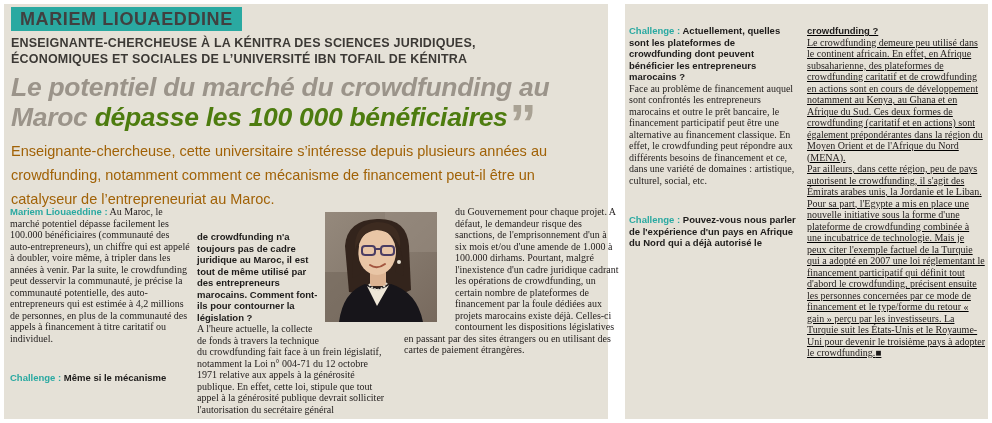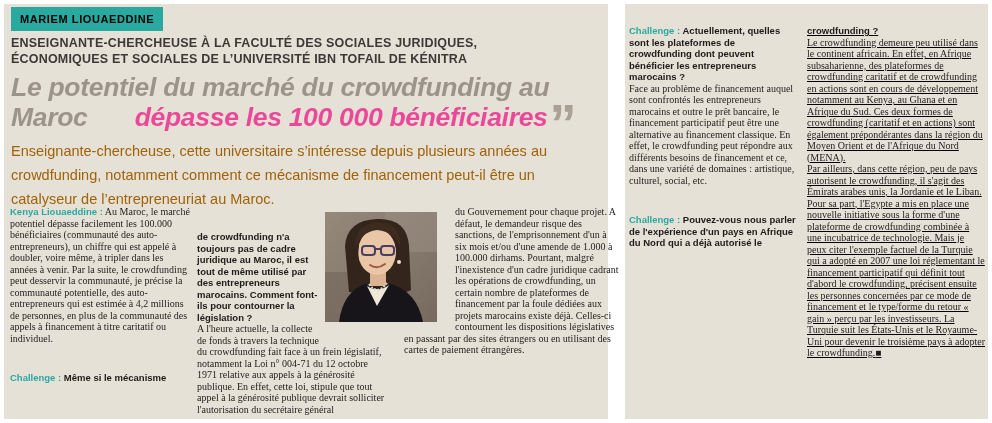--- a/index.html
+++ b/index.html
@@ -12,36 +12,36 @@
   }
   .panel {
     position:absolute;
     background:#e5e1d7;
   }
   #panel-left  { left:4px;  top:4px; width:604px; height:415px; }
   #panel-right { left:625px; top:4px; width:363px; height:415px; }
 
   .kicker {
     position:absolute; left:11px; top:7px;
-    background:#2aa9a1; color:#000000;
-    font-weight:bold; font-size:11px; line-height:17px;
+    background:#2aa9a1; color:#404040;
+    font-weight:bold; font-size:18px; line-height:17px;
     letter-spacing:.6px; padding:4px 9px 3px 9px;
   }
   .subtitle {
     position:absolute; left:11px; top:36px;
     color:#3c3935; font-size:12.5px; line-height:15.5px;
     letter-spacing:.2px; font-weight:600;
   }
   .headline {
     position:absolute; left:11px; top:72px; width:600px;
     font-style:italic; font-weight:bold;
     font-size:26.5px; line-height:30px; letter-spacing:-.3px;
   }
   .headline .hl-gray { color:#9b948a; }
-  .headline .hl-teal { color:#ec4899;margin-left:40px; }
+  .headline .hl-teal { color:#4d7c0f; }
   .headline .quote-glyph {
     color:#a9a294; font-size:54px; font-style:normal;
     line-height:0; position:relative; top:16px; left:2px; letter-spacing:-3px;
   }
   .lead {
     position:absolute; left:11px; top:139px; width:568px;
     color:#a16207; font-size:14.5px; line-height:24px; font-weight:500;
   }
 
   .col { position:absolute; }
@@ -77,33 +77,33 @@
 </style>
 </head>
 <body>
 
 <div id="panel-left" class="panel"></div>
 <div id="panel-right" class="panel"></div>
 
 <div class="kicker">MARIEM LIOUAEDDINE</div>
 
 <div class="subtitle">
-  <div>ENSEIGNANTE-CHERCHEUSE À LA FACULTÉ DES SOCIALES JURIDIQUES,</div>
+  <div>ENSEIGNANTE-CHERCHEUSE À LA KÉNITRA DES SCIENCES JURIDIQUES,</div>
   <div>ÉCONOMIQUES ET SOCIALES DE L’UNIVERSITÉ IBN TOFAIL DE KÉNITRA</div>
 </div>
 
 <div class="headline">
   <span class="hl-gray">Le potentiel du marché du crowdfunding au Maroc </span><span class="hl-teal">dépasse les 100 000 bénéficiaires</span><span class="quote-glyph">”</span>
 </div>
 
 <div class="lead">Enseignante-chercheuse, cette universitaire s’intéresse depuis plusieurs années au crowdfunding, notamment comment ce mécanisme de financement peut-il être un catalyseur de l’entrepreneuriat au Maroc.</div>
 
 <div id="col1" class="col">
   <p class="body-text">
-    <span class="speaker">Kenya Liouaeddine :</span>
+    <span class="speaker">Mariem Liouaeddine :</span>
     <span>Au Maroc, le marché potentiel dépasse facilement les 100.000 bénéficiaires (communauté des auto-entrepreneurs), un chiffre qui est appelé à doubler, voire même, à tripler dans les années à venir. Par la suite, le crowdfunding peut desservir la communauté, je précise la communauté potentielle, des auto-entrepreneurs qui est estimée à 4,2 millions de personnes, en plus de la communauté des appels à financement à titre caritatif ou individuel.</span>
   </p>
   <p class="question">
     <span class="qlabel">Challenge :</span>
     <span>Même si le mécanisme</span>
   </p>
 </div>
 
 <div id="col2" class="col">
   <div class="spacer-r"></div>

